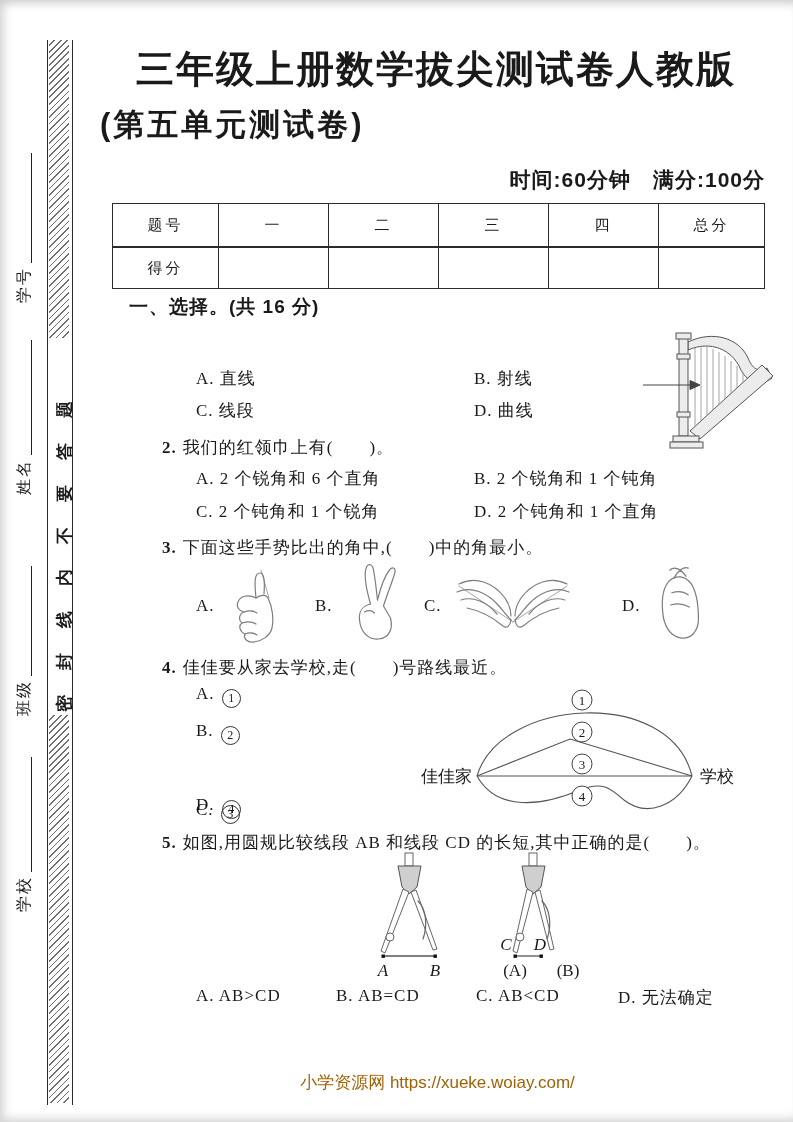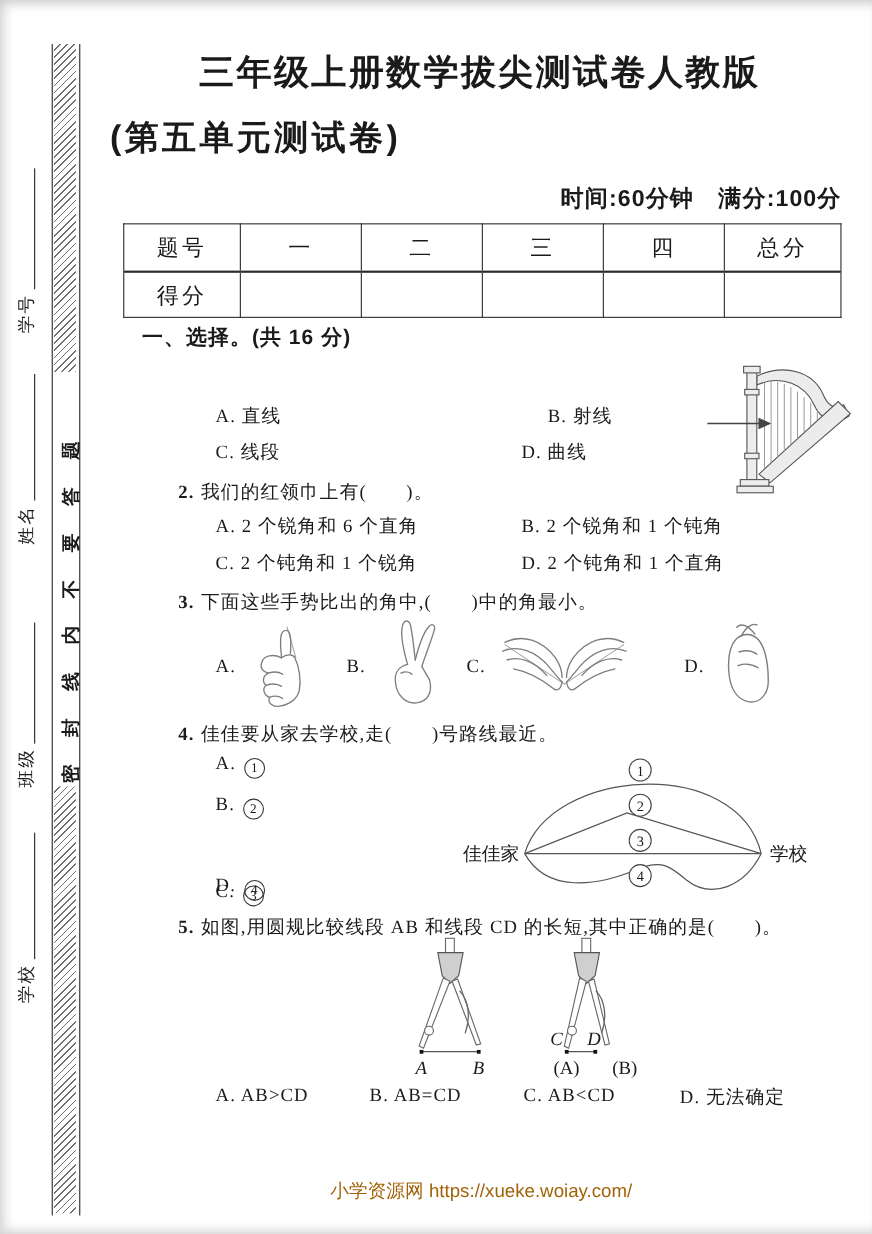--- a/index.html
+++ b/index.html
@@ -13,29 +13,29 @@
   .v-label{position:absolute;transform-origin:0 0;transform:rotate(-90deg);white-space:nowrap;
     font-size:16px;letter-spacing:2px;}
   .blank{display:inline-block;border-bottom:1.3px solid #222;height:0.95em;vertical-align:-3px;margin-left:4px;}
   .seal-strip{position:absolute;left:47px;top:40px;width:24px;height:1065px;
     border-left:1.6px solid #2a2a2a;border-right:1.6px solid #2a2a2a;}
   .hatch{position:absolute;left:1px;width:20px;
     background:repeating-linear-gradient(135deg,transparent 0 3.5px,#6f6f6f 3.5px 4.6px);}
   .seal-text{position:absolute;left:53px;top:712px;transform-origin:0 0;transform:rotate(-90deg);
     white-space:nowrap;font-size:17px;font-weight:bold;letter-spacing:25px;}
   
-  .title{left:100px;top:44px;width:672px;text-align:center;font-size:32px;font-weight:bold;
+  .title{left:100px;top:44px;width:672px;text-align:center;font-size:38px;font-weight:bold;
     font-family:"Liberation Sans","DejaVu Sans",sans-serif;letter-spacing:2px;}
   .subtitle{left:100px;top:104px;width:672px;text-align:left;font-size:31px;font-weight:bold;
     font-family:"Liberation Sans","DejaVu Sans",sans-serif;letter-spacing:3px;}
   .meta{left:110px;top:166px;width:655px;text-align:right;font-size:21px;font-weight:bold;
     font-family:"Liberation Sans","DejaVu Sans",sans-serif;letter-spacing:1px;}
   
   table.score{position:absolute;left:112px;top:203px;width:652px;border-collapse:collapse;table-layout:fixed;}
-  table.score td{border:1.7px solid #2b2b2b;text-align:center;font-size:20px;letter-spacing:3px;}
+  table.score td{border:1.7px solid #2b2b2b;text-align:center;font-size:15px;letter-spacing:3px;}
   table.score tr:first-child td{height:40px;border-bottom-width:2.2px;}
   table.score tr:last-child td{height:38px;}
   
   .heading{left:129px;top:294px;font-size:19px;font-weight:bold;
     font-family:"Liberation Sans","DejaVu Sans",sans-serif;letter-spacing:1px;}
   .qline{left:162px;font-size:17px;letter-spacing:1px;white-space:nowrap;}
   .qnum{font-weight:bold;margin-right:6px;}
   .opt{position:absolute;font-size:17px;letter-spacing:1px;white-space:nowrap;}
   .circ{display:inline-block;width:17px;height:17px;border:1.1px solid #333;border-radius:50%;
     text-align:center;line-height:16px;font-size:12px;letter-spacing:0;vertical-align:-3px;margin-left:2px;}
@@ -101,21 +101,21 @@
       <td></td>
       <td></td>
       <td></td>
     </tr>
   </tbody>
     </table>
 
   <div class="abs heading">一、选择。(共 16 分)</div>
 
   <div class="opt" style="left:196px;top:367px;">A. 直线</div>
-  <div class="opt" style="left:474px;top:367px;margin-left:24px;">B. 射线</div>
+  <div class="opt" style="left:474px;top:367px;">B. 射线</div>
   <div class="opt" style="left:196px;top:399px;">C. 线段</div>
   <div class="opt" style="left:474px;top:399px;">D. 曲线</div>
 
   <svg class="abs" style="left:641px;top:328px;" width="135" height="122" viewBox="0 0 135 122">
     <path class="dk" d="M47,14 C72,2 98,10 107,30 C111,40 117,45 126,40 L131,50 C119,59 105,54 99,40 C91,22 70,12 47,22 Z"></path>
     <path class="dk" d="M49,103 L121,37 L132,48 L59,111 Z"></path>
     <g stroke="#9a9a9a" stroke-width="0.9">
       <line x1="54" y1="20" x2="54" y2="98"></line>
         <line x1="60" y1="18" x2="60" y2="93"></line>
       <line x1="66" y1="19" x2="66" y2="87"></line>

